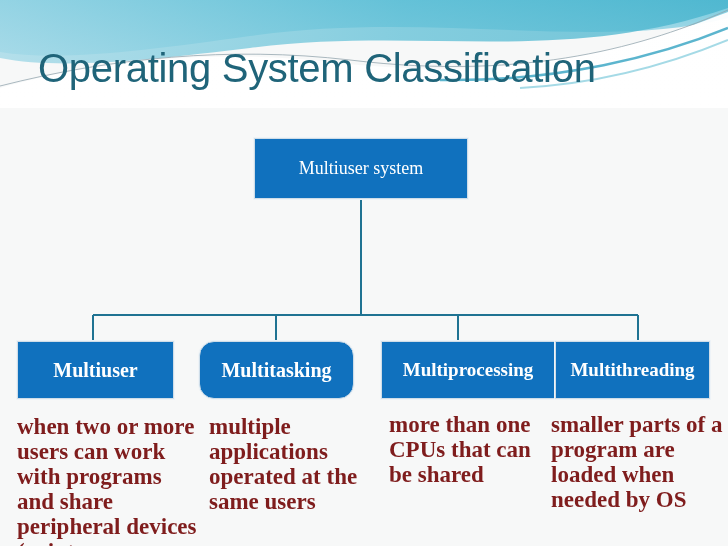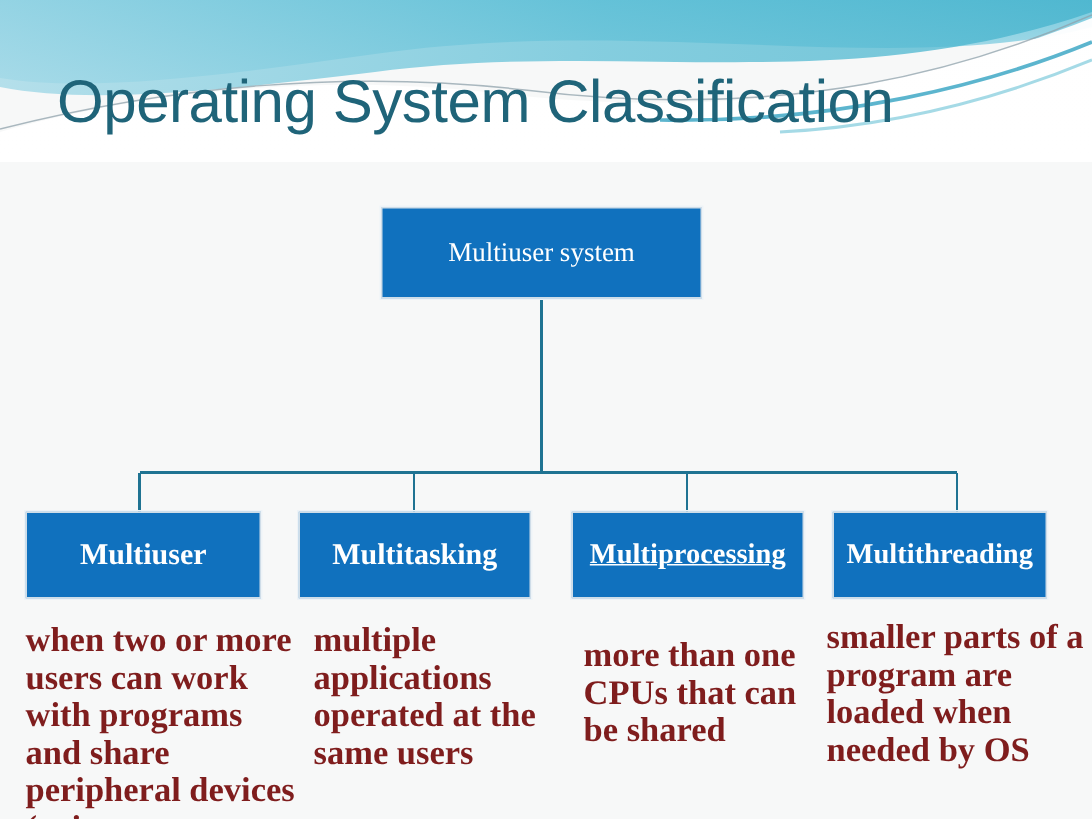--- a/index.html
+++ b/index.html
@@ -78,37 +78,37 @@
     font-weight: 400;
   }
   .node-child {
     top: 341px;
     height: 58px;
     font-family: "Liberation Serif", serif;
     font-size: 20px;
     font-weight: bold;
   }
   #node-multiuser      { left: 17px;  width: 157px; }
-  #node-multitasking   { left: 199px; width: 155px; }
-  #node-multiprocessing{ left: 381px; width: 155px; font-size: 19px; text-decoration: underline; }
-  #node-multithreading { left: 555px; width: 143px; font-size: 19px; }
+  #node-multitasking   { left: 199px; width: 155px; border-radius: 15px; }
+  #node-multiprocessing{ left: 381px; width: 174px; font-size: 19px; }
+  #node-multithreading { left: 555px; width: 155px; font-size: 19px; }
 
   
   .desc {
     position: absolute;
     font-family: "Liberation Serif", serif;
     font-size: 23px;
     font-weight: bold;
     color: #7f1d1d;
     line-height: 25px;
     white-space: pre-line;
   }
   #desc-multiuser       { left: 17px;  top: 414px; width: 180px; }
   #desc-multitasking    { left: 209px; top: 414px; width: 160px; }
-  #desc-multiprocessing { left: 389px; top: 424px; width: 160px; }
+  #desc-multiprocessing { left: 389px; top: 412px; width: 160px; }
   #desc-multithreading  { left: 551px; top: 412px; width: 180px; }
 </style>
 </head>
 <body>
 
 <div id="slide">
 
   <div id="header-band">
     <svg width="728" height="108" viewBox="0 0 728 108" xmlns="http://www.w3.org/2000/svg">
       <defs>

